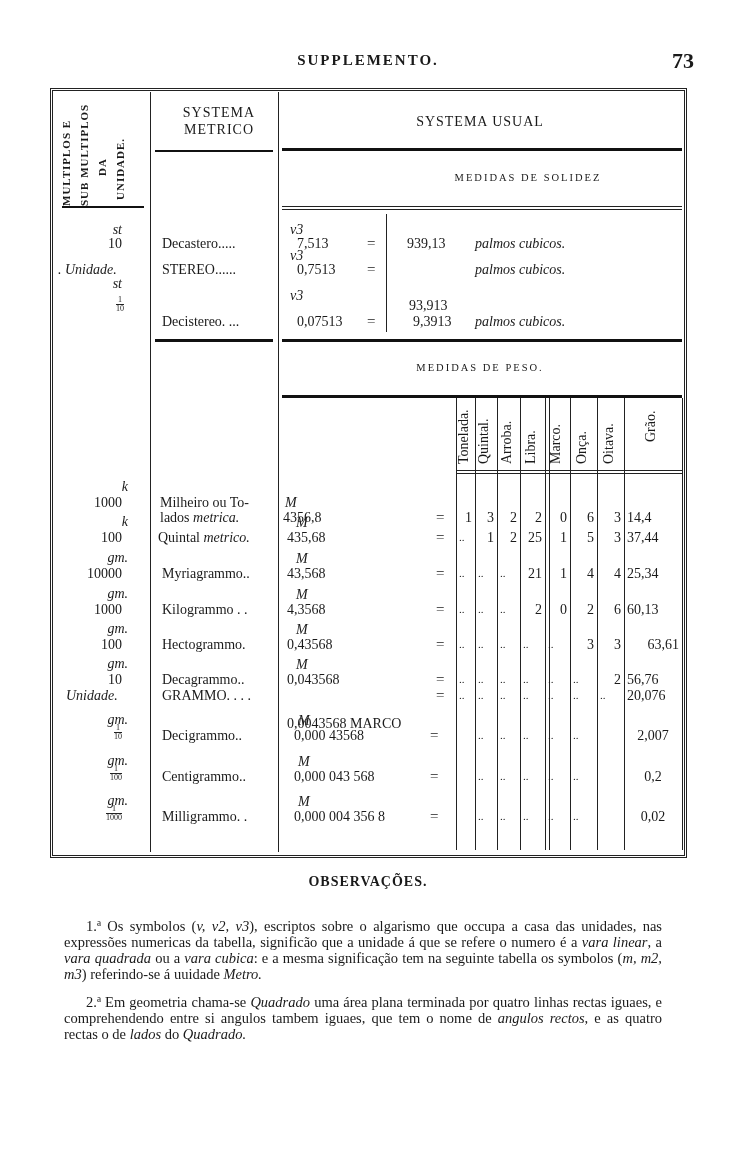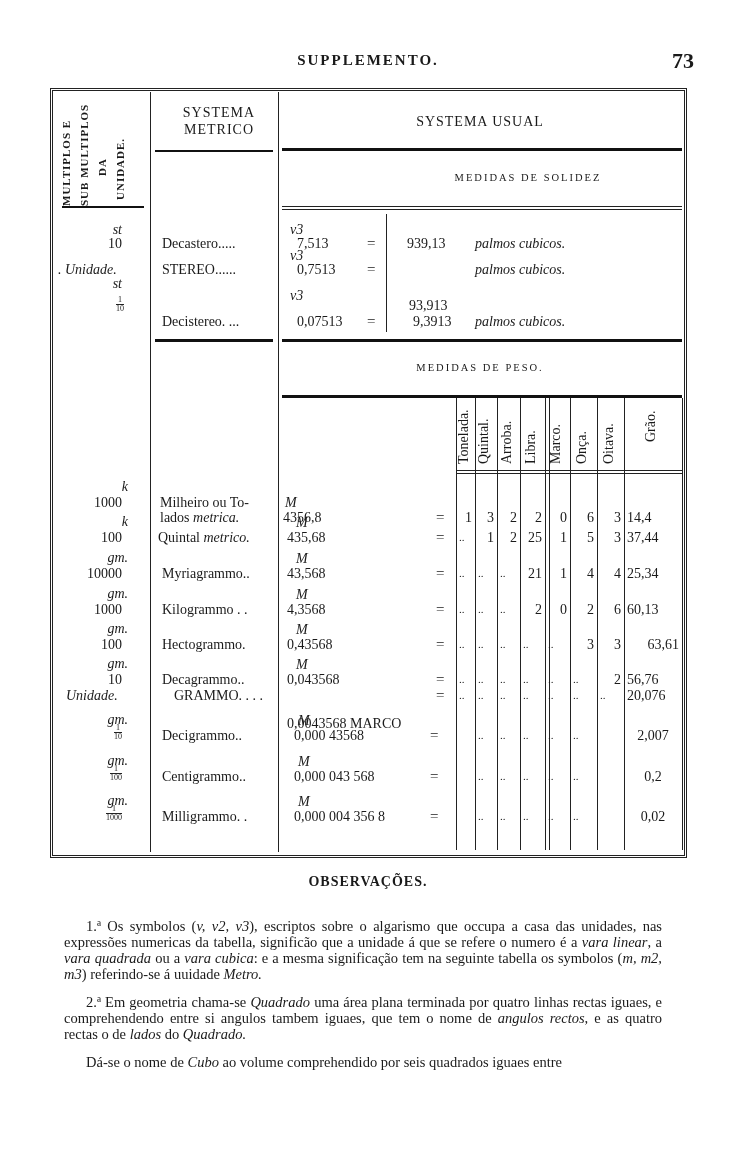--- a/index.html
+++ b/index.html
@@ -241,21 +241,21 @@
     <div class="cell eq" style="left:436px;top:672px;">=</div>
     <div class="wcell" style="left: 456px; width: 16px; text-align: left; padding-left: 3px; font-size: 11px; top: 672px;">..</div>
     <div class="wcell" style="left: 475px; width: 19px; text-align: left; padding-left: 3px; font-size: 11px; top: 672px;">..</div>
     <div class="wcell" style="left: 497px; width: 20px; text-align: left; padding-left: 3px; font-size: 11px; top: 672px;">..</div>
     <div class="wcell" style="left: 520px; width: 22px; text-align: left; padding-left: 3px; font-size: 11px; top: 672px;">..</div>
     <div class="wcell" style="left: 545px; width: 22px; text-align: left; padding-left: 3px; font-size: 11px; top: 672px;">..</div>
     <div class="wcell" style="left: 570px; width: 24px; text-align: left; padding-left: 3px; font-size: 11px; top: 672px;">..</div>
     <div class="wcell" style="left: 597px; width: 24px; top: 672px;">2</div>
     <div class="wcell" style="left: 627px; text-align: left; width: 52px; top: 672px;">56,76</div>
     <div class="cell it" style="left:66px;top:688px;">Unidade.</div>
-    <div class="cell " style="left:162px;top:688px;margin-left:12px;">GRAMMO. . . .</div>
+    <div class="cell " style="left:162px;top:688px;">GRAMMO. . . .</div>
     <div class="cell " style="left:287px;top:716px;">0,0043568 MARCO</div>
     <div class="cell eq" style="left:436px;top:688px;">=</div>
     <div class="wcell" style="left: 456px; width: 16px; text-align: left; padding-left: 3px; font-size: 11px; top: 688px;">..</div>
     <div class="wcell" style="left: 475px; width: 19px; text-align: left; padding-left: 3px; font-size: 11px; top: 688px;">..</div>
     <div class="wcell" style="left: 497px; width: 20px; text-align: left; padding-left: 3px; font-size: 11px; top: 688px;">..</div>
     <div class="wcell" style="left: 520px; width: 22px; text-align: left; padding-left: 3px; font-size: 11px; top: 688px;">..</div>
     <div class="wcell" style="left: 545px; width: 22px; text-align: left; padding-left: 3px; font-size: 11px; top: 688px;">..</div>
     <div class="wcell" style="left: 570px; width: 24px; text-align: left; padding-left: 3px; font-size: 11px; top: 688px;">..</div>
     <div class="wcell" style="left: 597px; width: 24px; text-align: left; padding-left: 3px; font-size: 11px; top: 688px;">..</div>
     <div class="wcell" style="left: 627px; text-align: left; width: 52px; top: 688px;">20,076</div>
@@ -300,14 +300,13 @@
     <div class="wcell" style="left: 545px; width: 22px; text-align: left; padding-left: 3px; font-size: 11px; top: 809px;">..</div>
     <div class="wcell" style="left: 570px; width: 24px; text-align: left; padding-left: 3px; font-size: 11px; top: 809px;">..</div>
     <div class="wcell" style="left: 597px; width: 24px; top: 809px;"></div>
     <div class="wcell" style="left: 627px; text-align: center; width: 52px; top: 809px;">0,02</div>
   </div>
 
 <div class="abs obs-title">OBSERVAÇÕES.</div>
 <div class="abs para" style="top:906px;">
   <p id="p1"><span>1.ª Os symbolos (</span><span class="it">v, v2, v3</span><span>), escriptos sobre o algarismo que occupa a casa das unidades, nas expressões numericas da tabella, significão que a unidade á que se refere o numero é a </span><span class="it">vara linear</span><span>, a </span><span class="it">vara quadrada</span><span> ou a </span><span class="it">vara cubica</span><span>: e a mesma significação tem na seguinte tabella os symbolos (</span><span class="it">m, m2, m3</span><span>) referindo-se á uuidade </span><span class="it">Metro.</span></p>
   <p id="p2"><span>2.ª Em geometria chama-se </span><span class="it">Quadrado</span><span> uma área plana terminada por quatro linhas rectas iguaes, e comprehendendo entre si angulos tambem iguaes, que tem o nome de </span><span class="it">angulos rectos</span><span>, e as quatro rectas o de </span><span class="it">lados</span><span> do </span><span class="it">Quadrado.</span></p>
-  <p id="p3"><span>Dá-se o nome de </span><span class="it">Cubo</span><span> ao volume comprehendido por seis quadrados iguaes entre</span></p>
 </div>
 
 </body></html>

